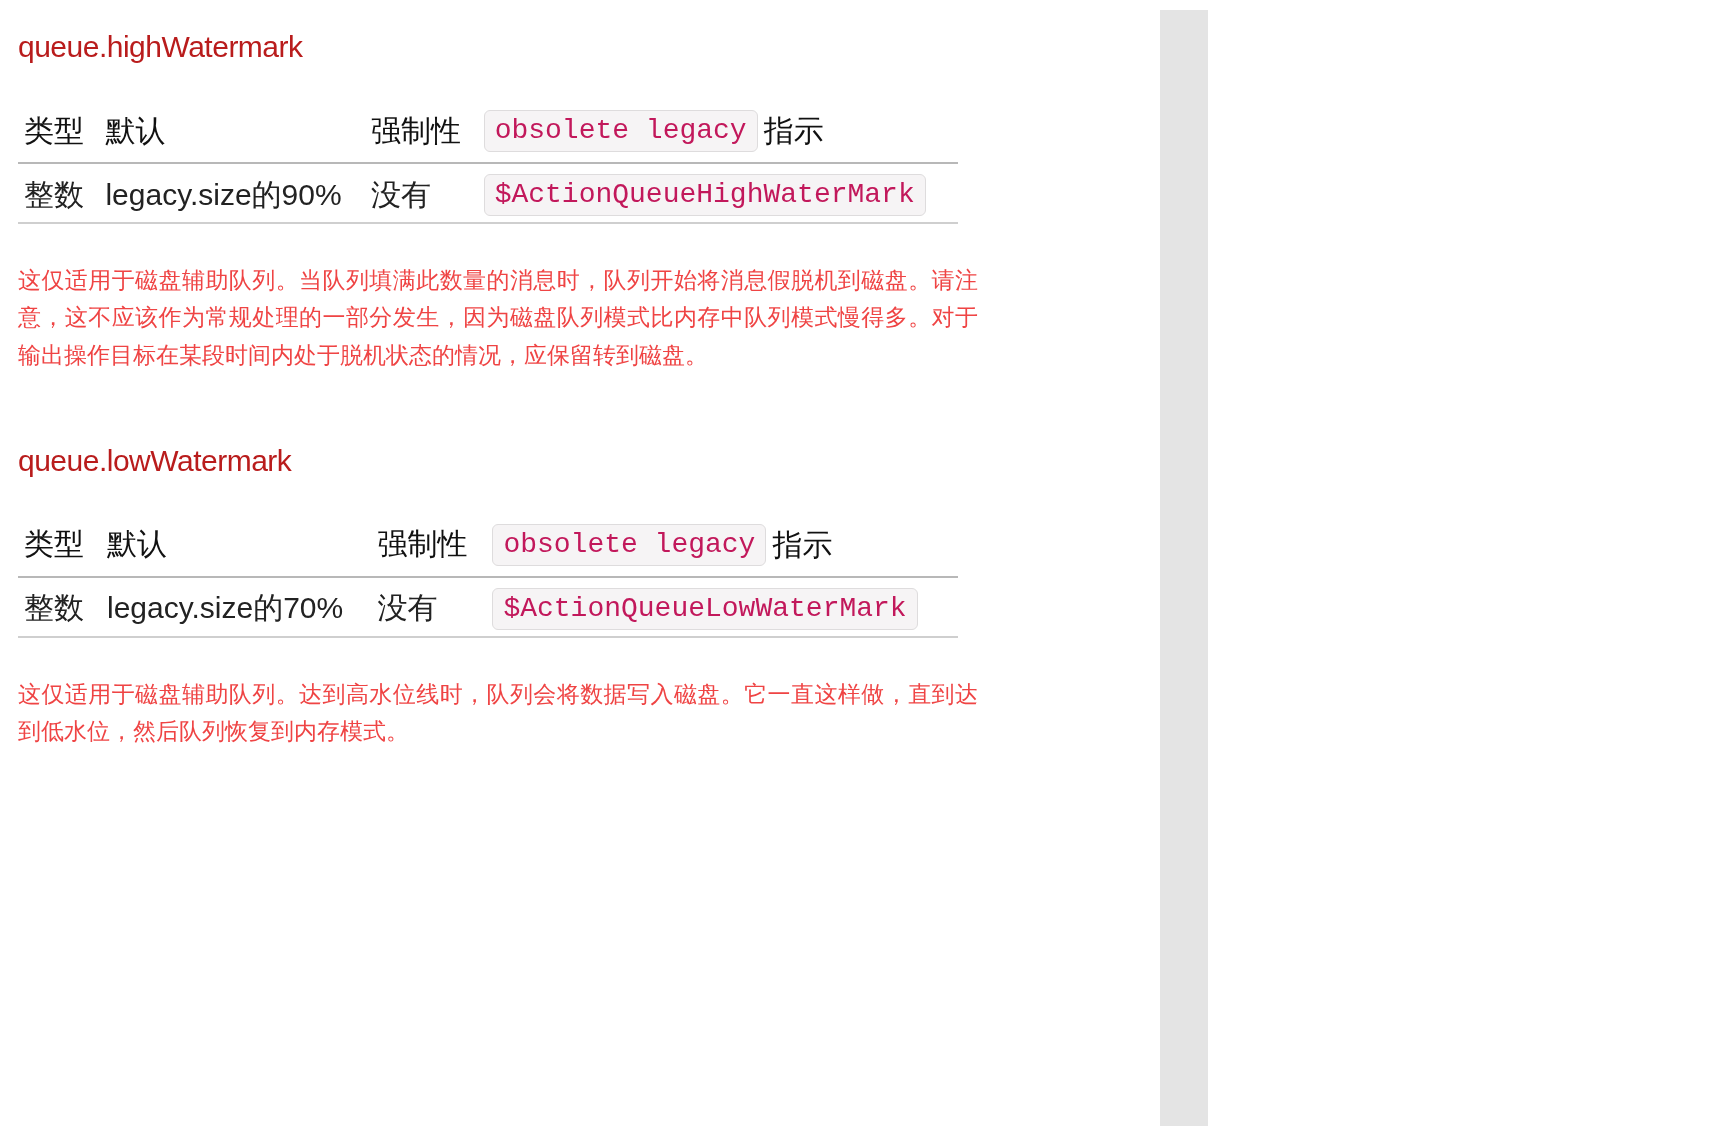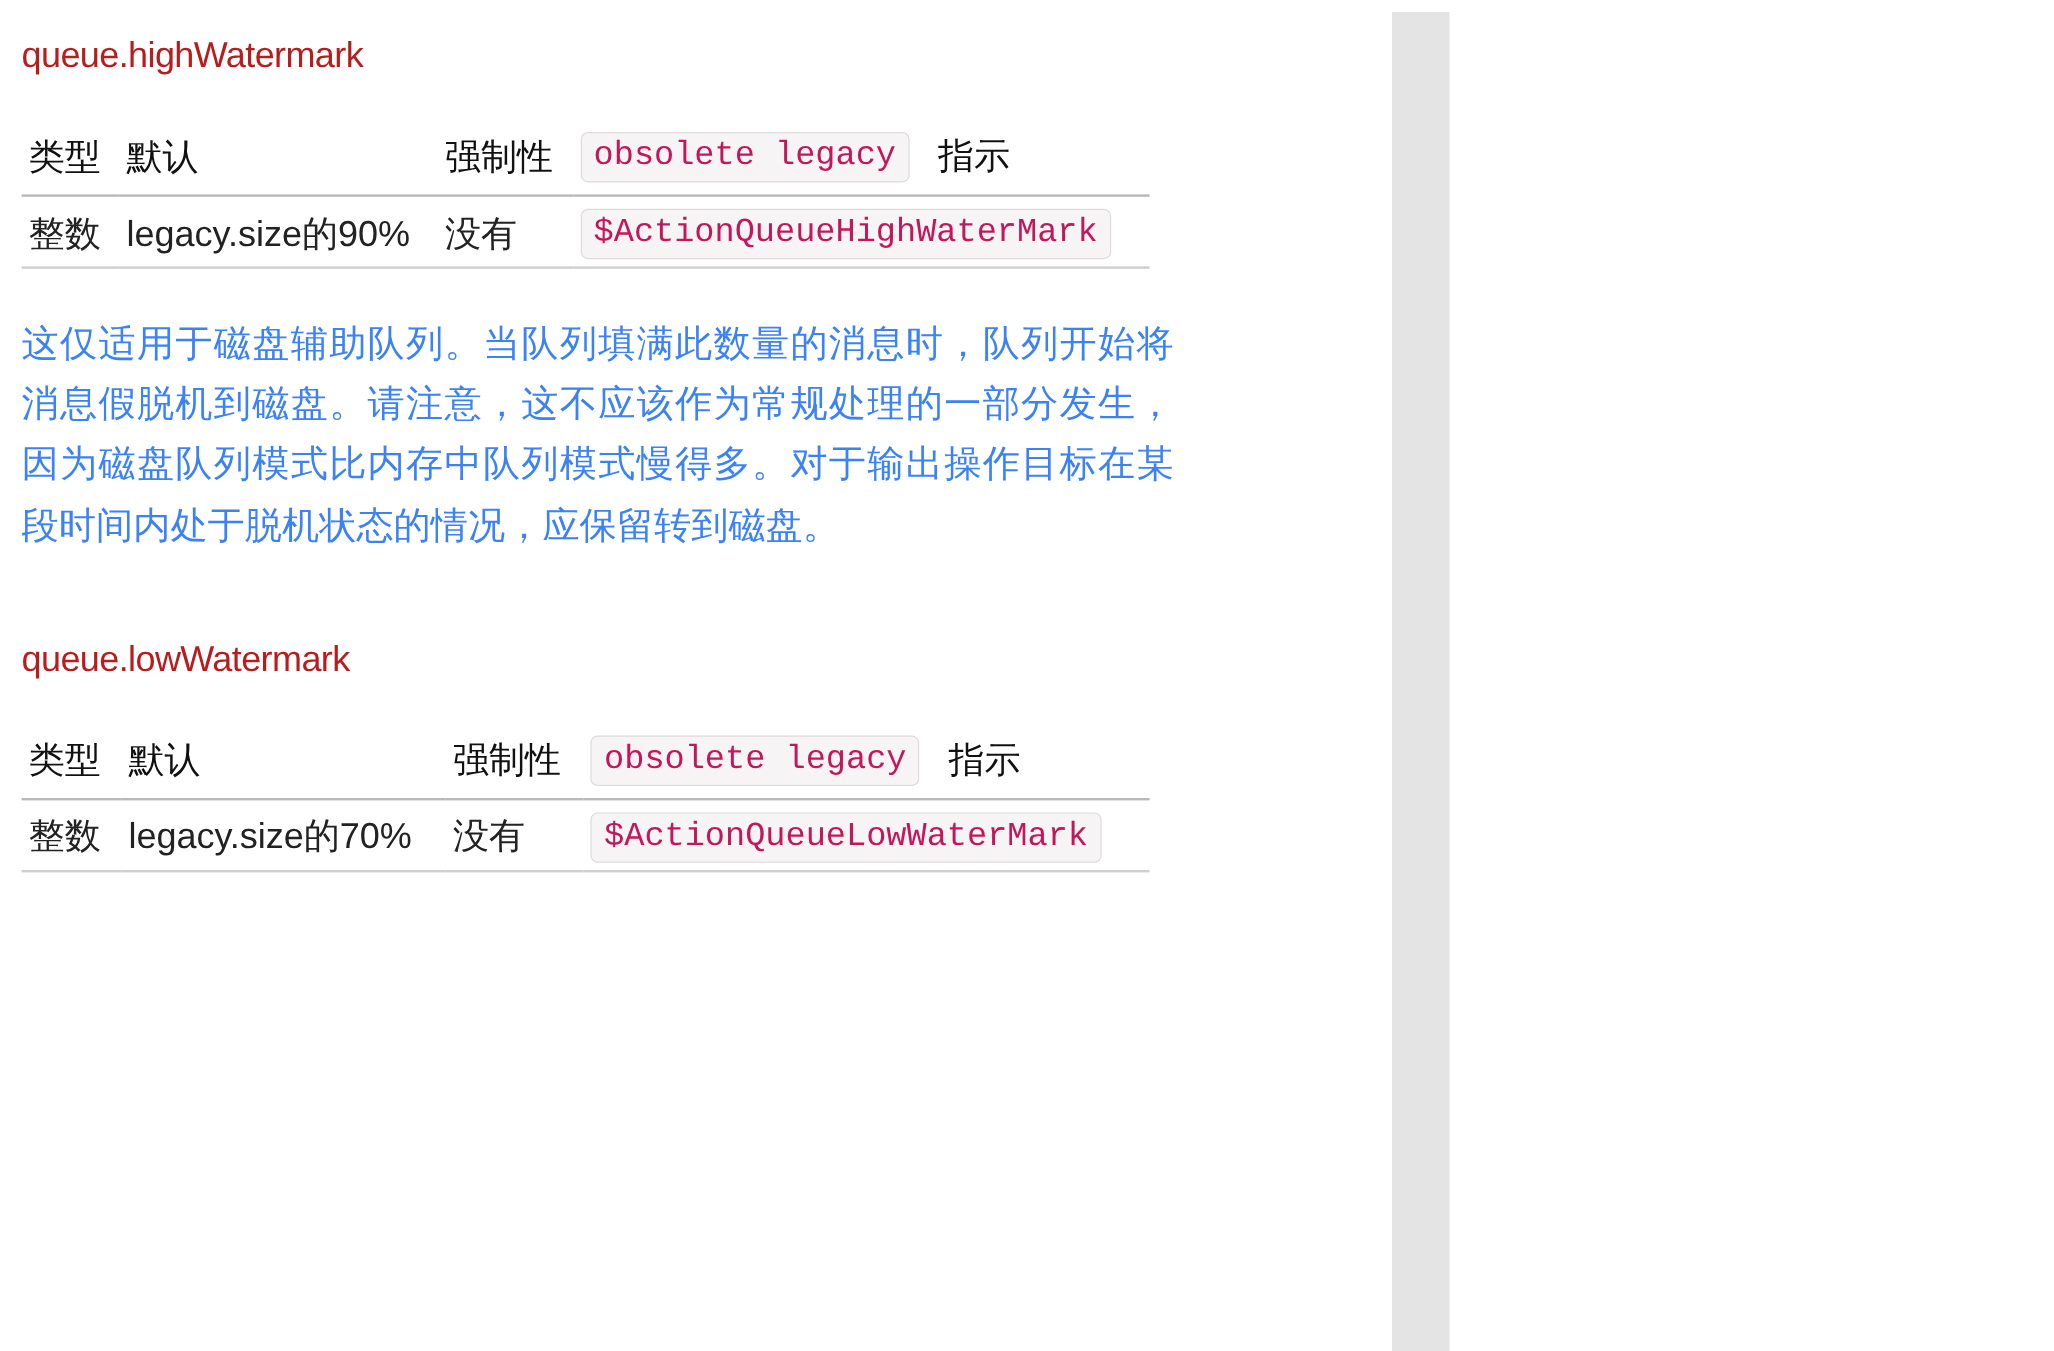--- a/index.html
+++ b/index.html
@@ -59,27 +59,27 @@
     background: #f6f4f5;
     border: 1px solid #dedcdd;
     border-radius: 6px;
     padding: 2px 10px 3px 10px;
     font-size: 28px;
     line-height: 1.25;
     white-space: nowrap;
   }
   .header-legacy-wrap {
     display: inline-flex;
-    align-items: flex-start;
-    gap: 24px;
+    align-items: flex-end;
+    gap: 6px;
   }
   p.desc {
-    font-size: 31px;
+    font-size: 23px;
     line-height: 1.62;
-    color: #3b82f6;
+    color: #ef4444;
     margin: 38px 0 70px 0;
     max-width: 960px;
     text-align: justify;
   }
   .section + .section { margin-top: 20px; }
 </style>
 </head>
 <body>
 
 <div class="page">
@@ -139,17 +139,18 @@
             <td>整数</td>
             <td>legacy.size的70%</td>
             <td>没有</td>
             <td>
               <span class="code-badge">$ActionQueueLowWaterMark</span>
             </td>
           </tr>
         </tbody>
       </table>
 
+      <p class="desc">这仅适用于磁盘辅助队列。达到高水位线时，队列会将数据写入磁盘。它一直这样做，直到达到低水位，然后队列恢复到内存模式。</p>
     </div>
 
   </div>
   <div class="scrollbar-track"></div>
 </div>
 
 </body></html>

